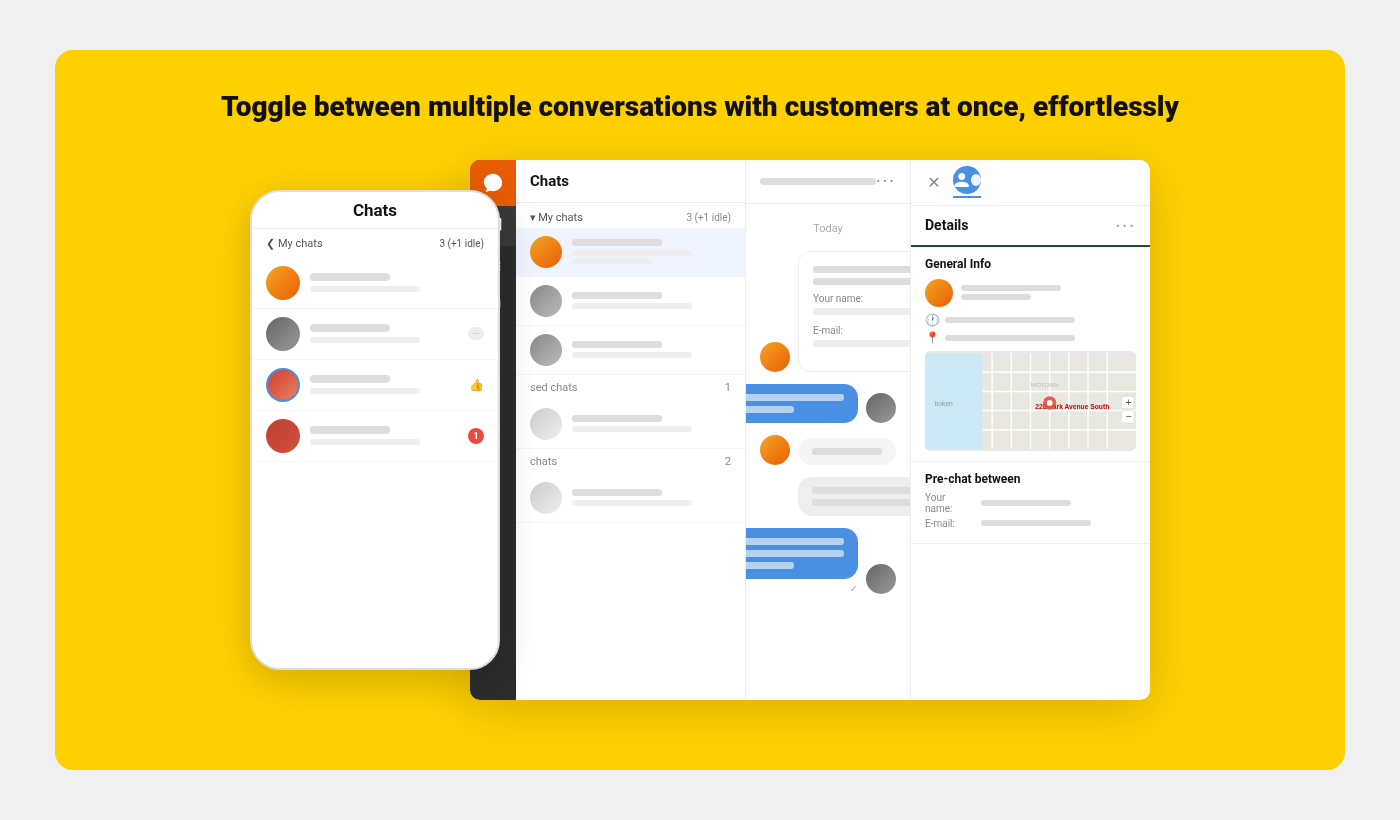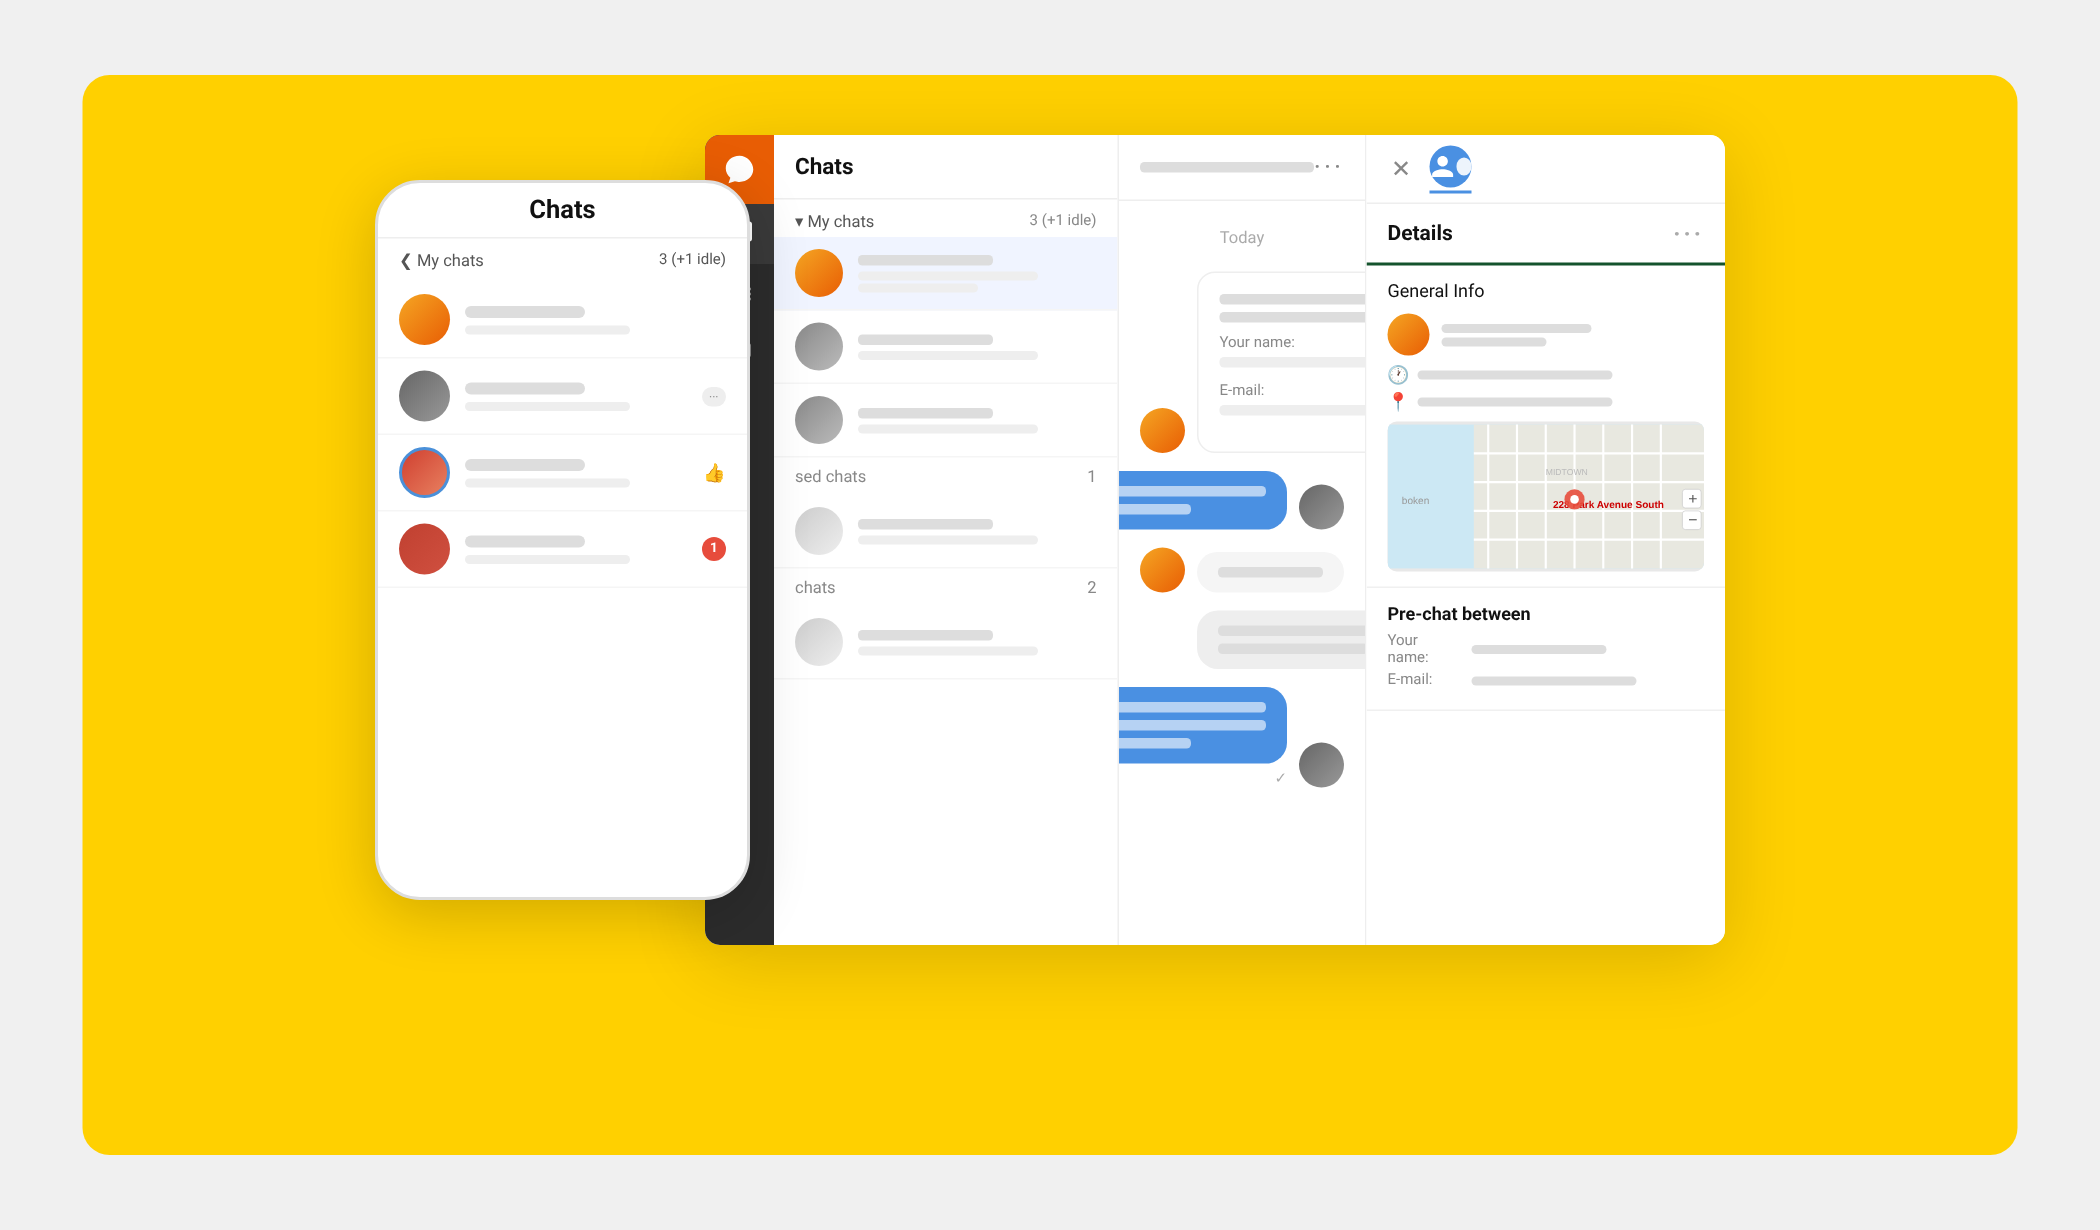--- a/index.html
+++ b/index.html
@@ -454,21 +454,21 @@
       overflow: hidden;
       display: flex;
       flex-direction: column;
     }
     .general-info {
       padding: 10px 14px;
       border-bottom: 1px solid #f0f0f0;
     }
     .gi-title {
       font-size: 12px;
-      font-weight: 400;
+      font-weight: 700;
       color: #111;
       margin-bottom: 8px;
     }
     .gi-row {
       display: flex;
       align-items: center;
       gap: 8px;
       margin-bottom: 6px;
     }
     .gi-avatar {
@@ -592,20 +592,21 @@
       height: 2px;
       background: #4a90e2;
       margin-top: 2px;
     }
   </style>
 </head>
 <body>
 
 <div class="outer-card">
 
+  <h1 class="headline">Toggle between multiple conversations with customers at once, effortlessly</h1>
 
   <div class="demo-area">
 
     <div class="phone-wrap">
       <div class="phone">
 
 
         <div class="phone-header">Chats</div>
 
         <div class="phone-section-label">

